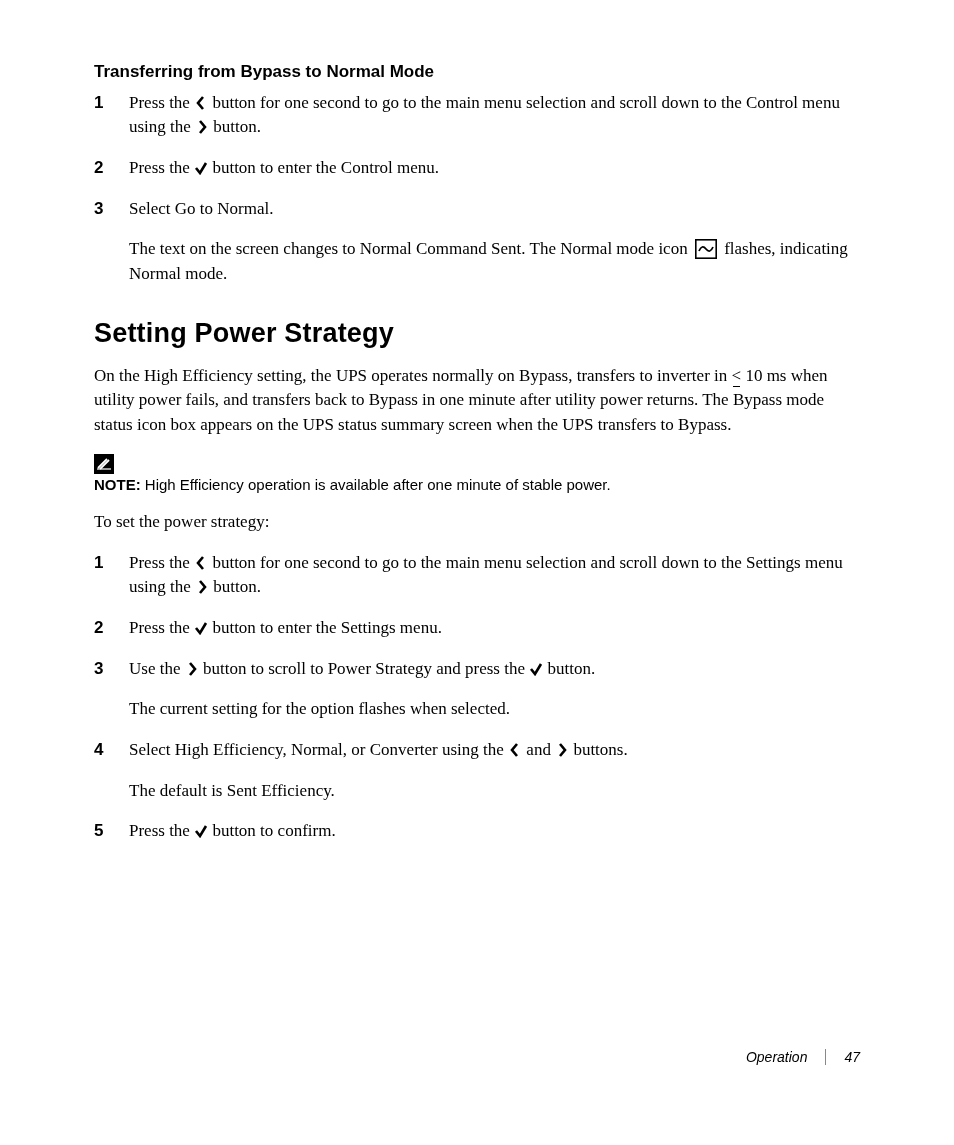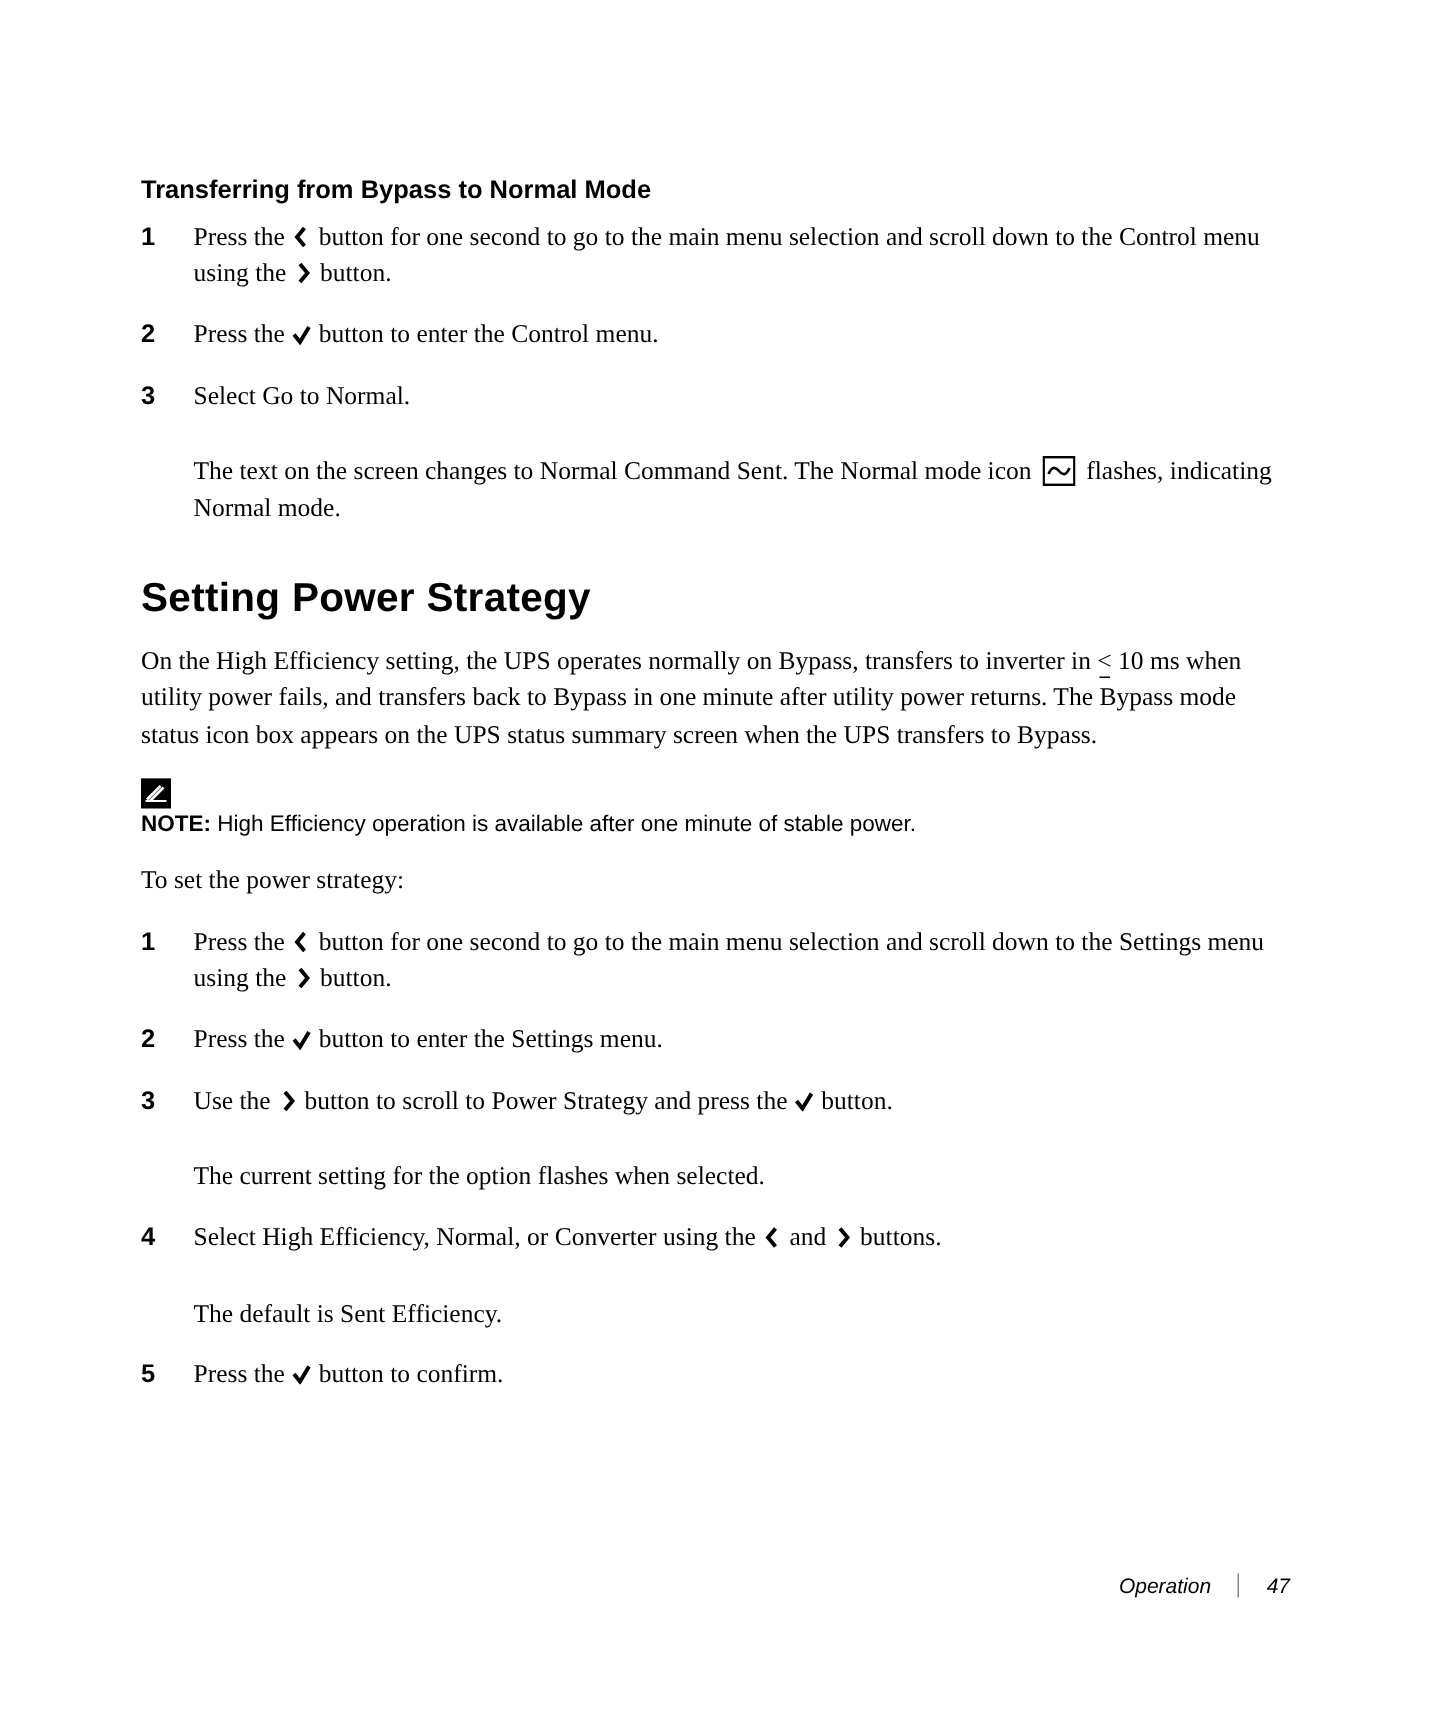--- a/index.html
+++ b/index.html
@@ -7,21 +7,21 @@
     padding: 0;
     background: #fff;
     width: 954px;
     height: 1145px;
   }
   .page {
     position: relative;
     box-sizing: border-box;
     width: 954px;
     height: 1145px;
-    padding: 115px 94px 0 94px;
+    padding: 60px 94px 0 94px;
     font-family: Georgia, "Times New Roman", serif;
     font-size: 17px;
     line-height: 1.45;
     color: #000;
   }
   .sans { font-family: "Helvetica Neue", Helvetica, Arial, sans-serif; }
   h3.sub {
     font-size: 17px;
     font-weight: bold;
     margin: 0 0 6px 0;
@@ -38,21 +38,21 @@
     margin: 0 0 16px 0;
   }
   ol > li .num {
     position: absolute;
     left: 0;
     top: 0;
     font-weight: bold;
     color: #000;
   }
   .followup {
-    margin-top: 26px;
+    margin-top: 16px;
   }
   h2.section {
     font-size: 27px;
     font-weight: bold;
     margin: 28px 0 10px 0;
     letter-spacing: 0.2px;
   }
   .note-row {
     display: flex;
     align-items: flex-start;

